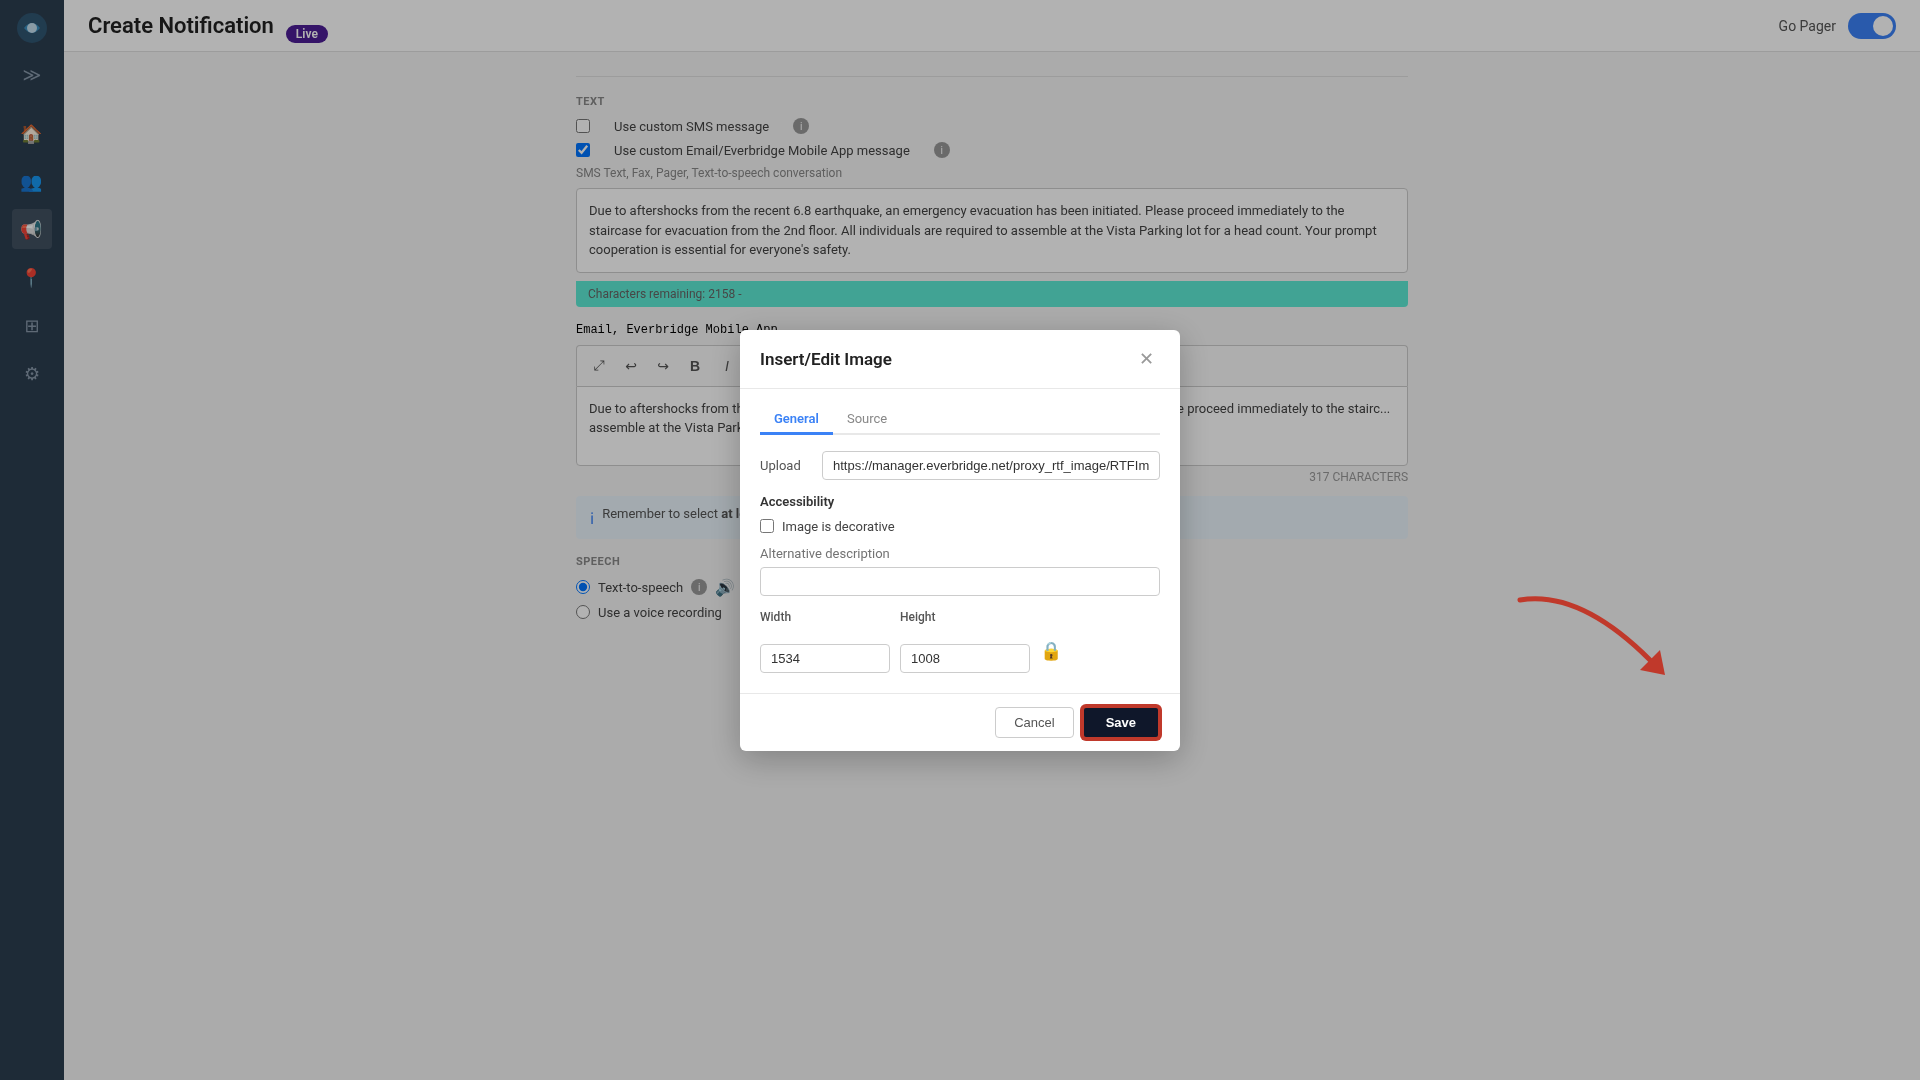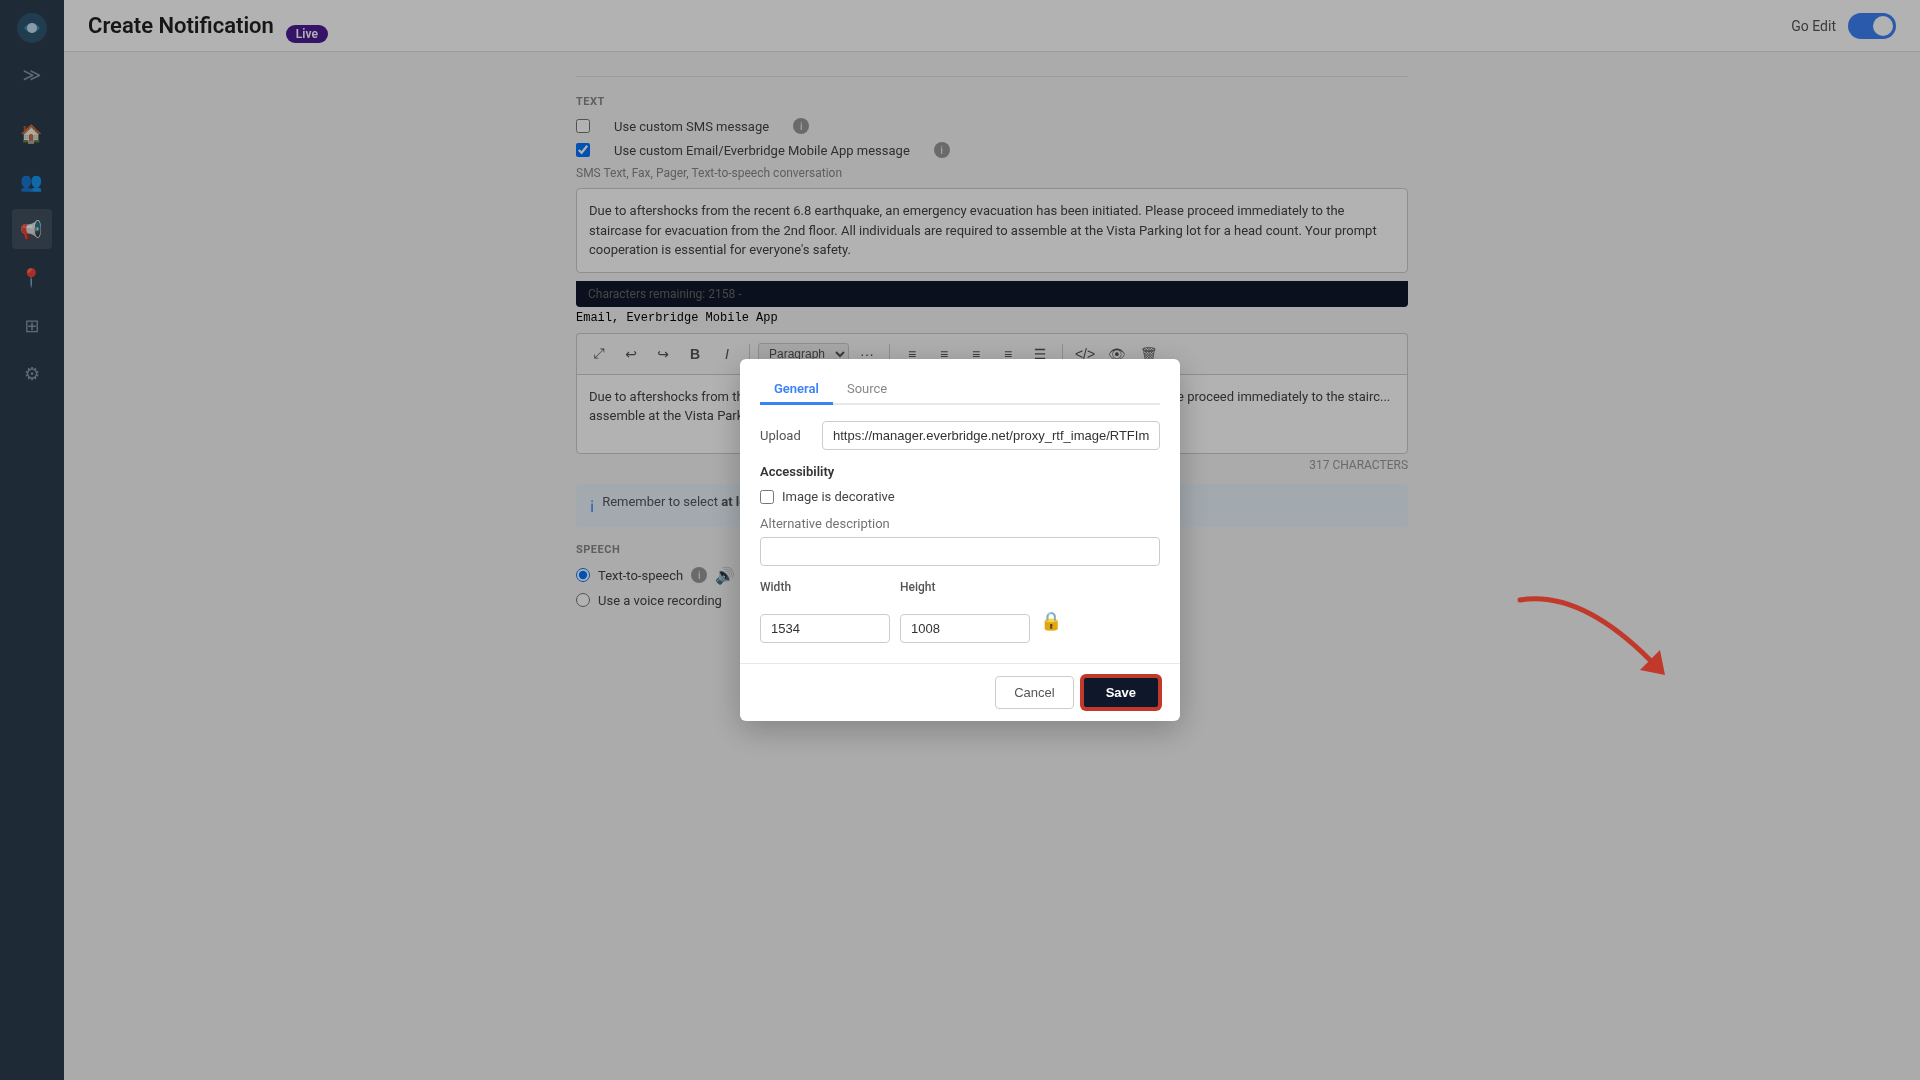--- a/index.html
+++ b/index.html
@@ -168,26 +168,26 @@
       border-radius: 4px;
       padding: 12px;
       font-size: 13px;
       color: #444;
       background: #fff;
       min-height: 80px;
       margin-bottom: 8px;
       line-height: 1.5;
     }
     .chars-remaining {
-      background: #0f172a;
+      background: #5eead4;
       padding: 6px 12px;
       font-size: 12px;
       color: #666;
       border-radius: 0 0 4px 4px;
-      margin-bottom: 4px;
+      margin-bottom: 16px;
     }
     .email-section-label {
       font-size: 12px;
       color: #000000;
       margin-bottom: 8px;
       font-family: Liberation Mono, monospace;
     }
     .editor-toolbar {
       display: flex;
       align-items: center;
@@ -407,20 +407,21 @@
       outline: none;
     }
     .lock-icon-wrap {
       margin-top: 18px;
       color: #999;
       font-size: 18px;
     }
     .modal-footer {
       padding: 12px 20px;
       display: flex;
+      align-items: center;
       justify-content: flex-end;
       gap: 8px;
       border-top: 1px solid #e8e8e8;
     }
     .btn-cancel {
       background: none;
       border: 1px solid #ccc;
       border-radius: 4px;
       padding: 7px 18px;
       font-size: 13px;
@@ -471,21 +472,21 @@
 </div>
 
 <div class="main-area">
 
   <div class="top-header">
     <div class="top-header-left">
       <span class="page-title">Create Notification</span>
       <span class="live-badge">Live</span>
     </div>
     <div class="top-header-right">
-      <span class="go-live-label">Go Edit</span>
+      <span class="go-live-label">Go Pager</span>
       <div class="toggle-switch"></div>
     </div>
   </div>
 
   <div class="content-area">
     <div class="page-content">
 
       <div style="height:1px;background:#e0e0e0;margin-bottom:18px;"></div>
 
       <div class="section-label">TEXT</div>
@@ -562,20 +563,24 @@
         <span>Use a voice recording</span>
       </div>
 
     </div>
   </div>
 </div>
 
 <div class="modal-overlay">
   <div class="modal">
 
+    <div class="modal-header">
+      <span class="modal-title">Insert/Edit Image</span>
+      <button class="modal-close">✕</button>
+    </div>
 
     <div class="modal-body">
 
       <div class="modal-tabs">
         <div class="modal-tab active">General</div>
         <div class="modal-tab">Source</div>
       </div>
 
       <div class="modal-field-row">
         <span class="modal-field-label">Upload</span>

